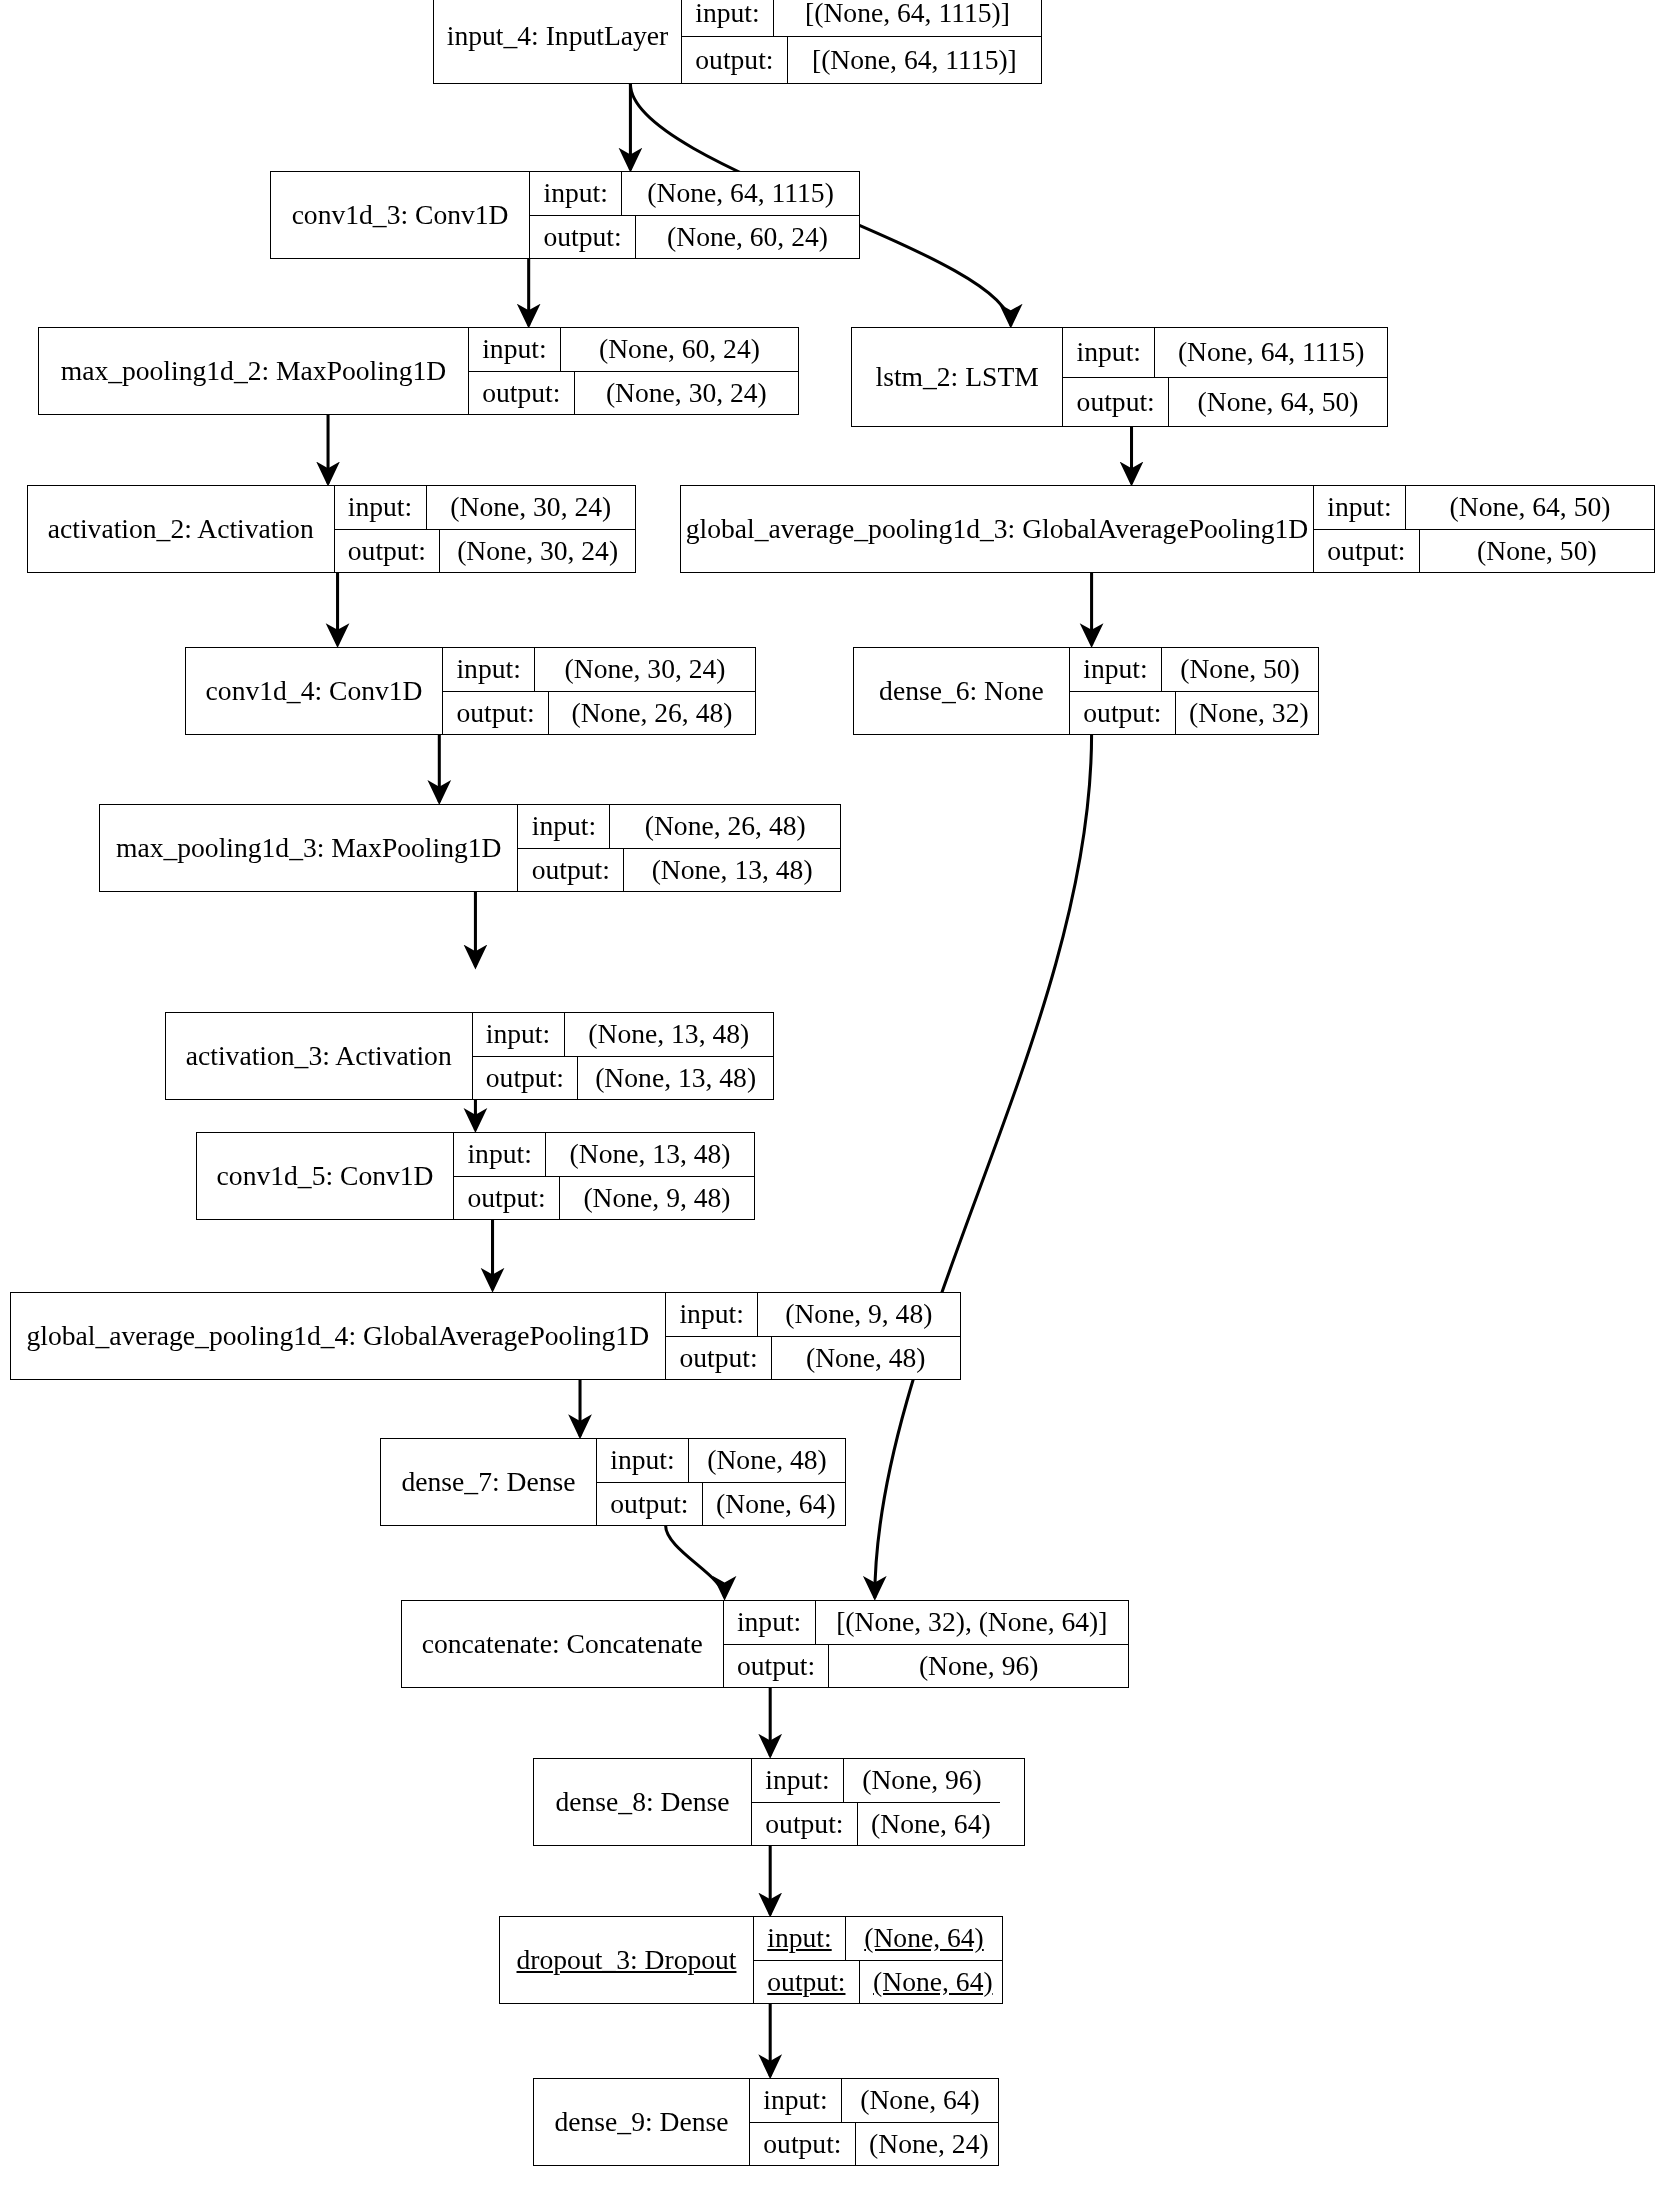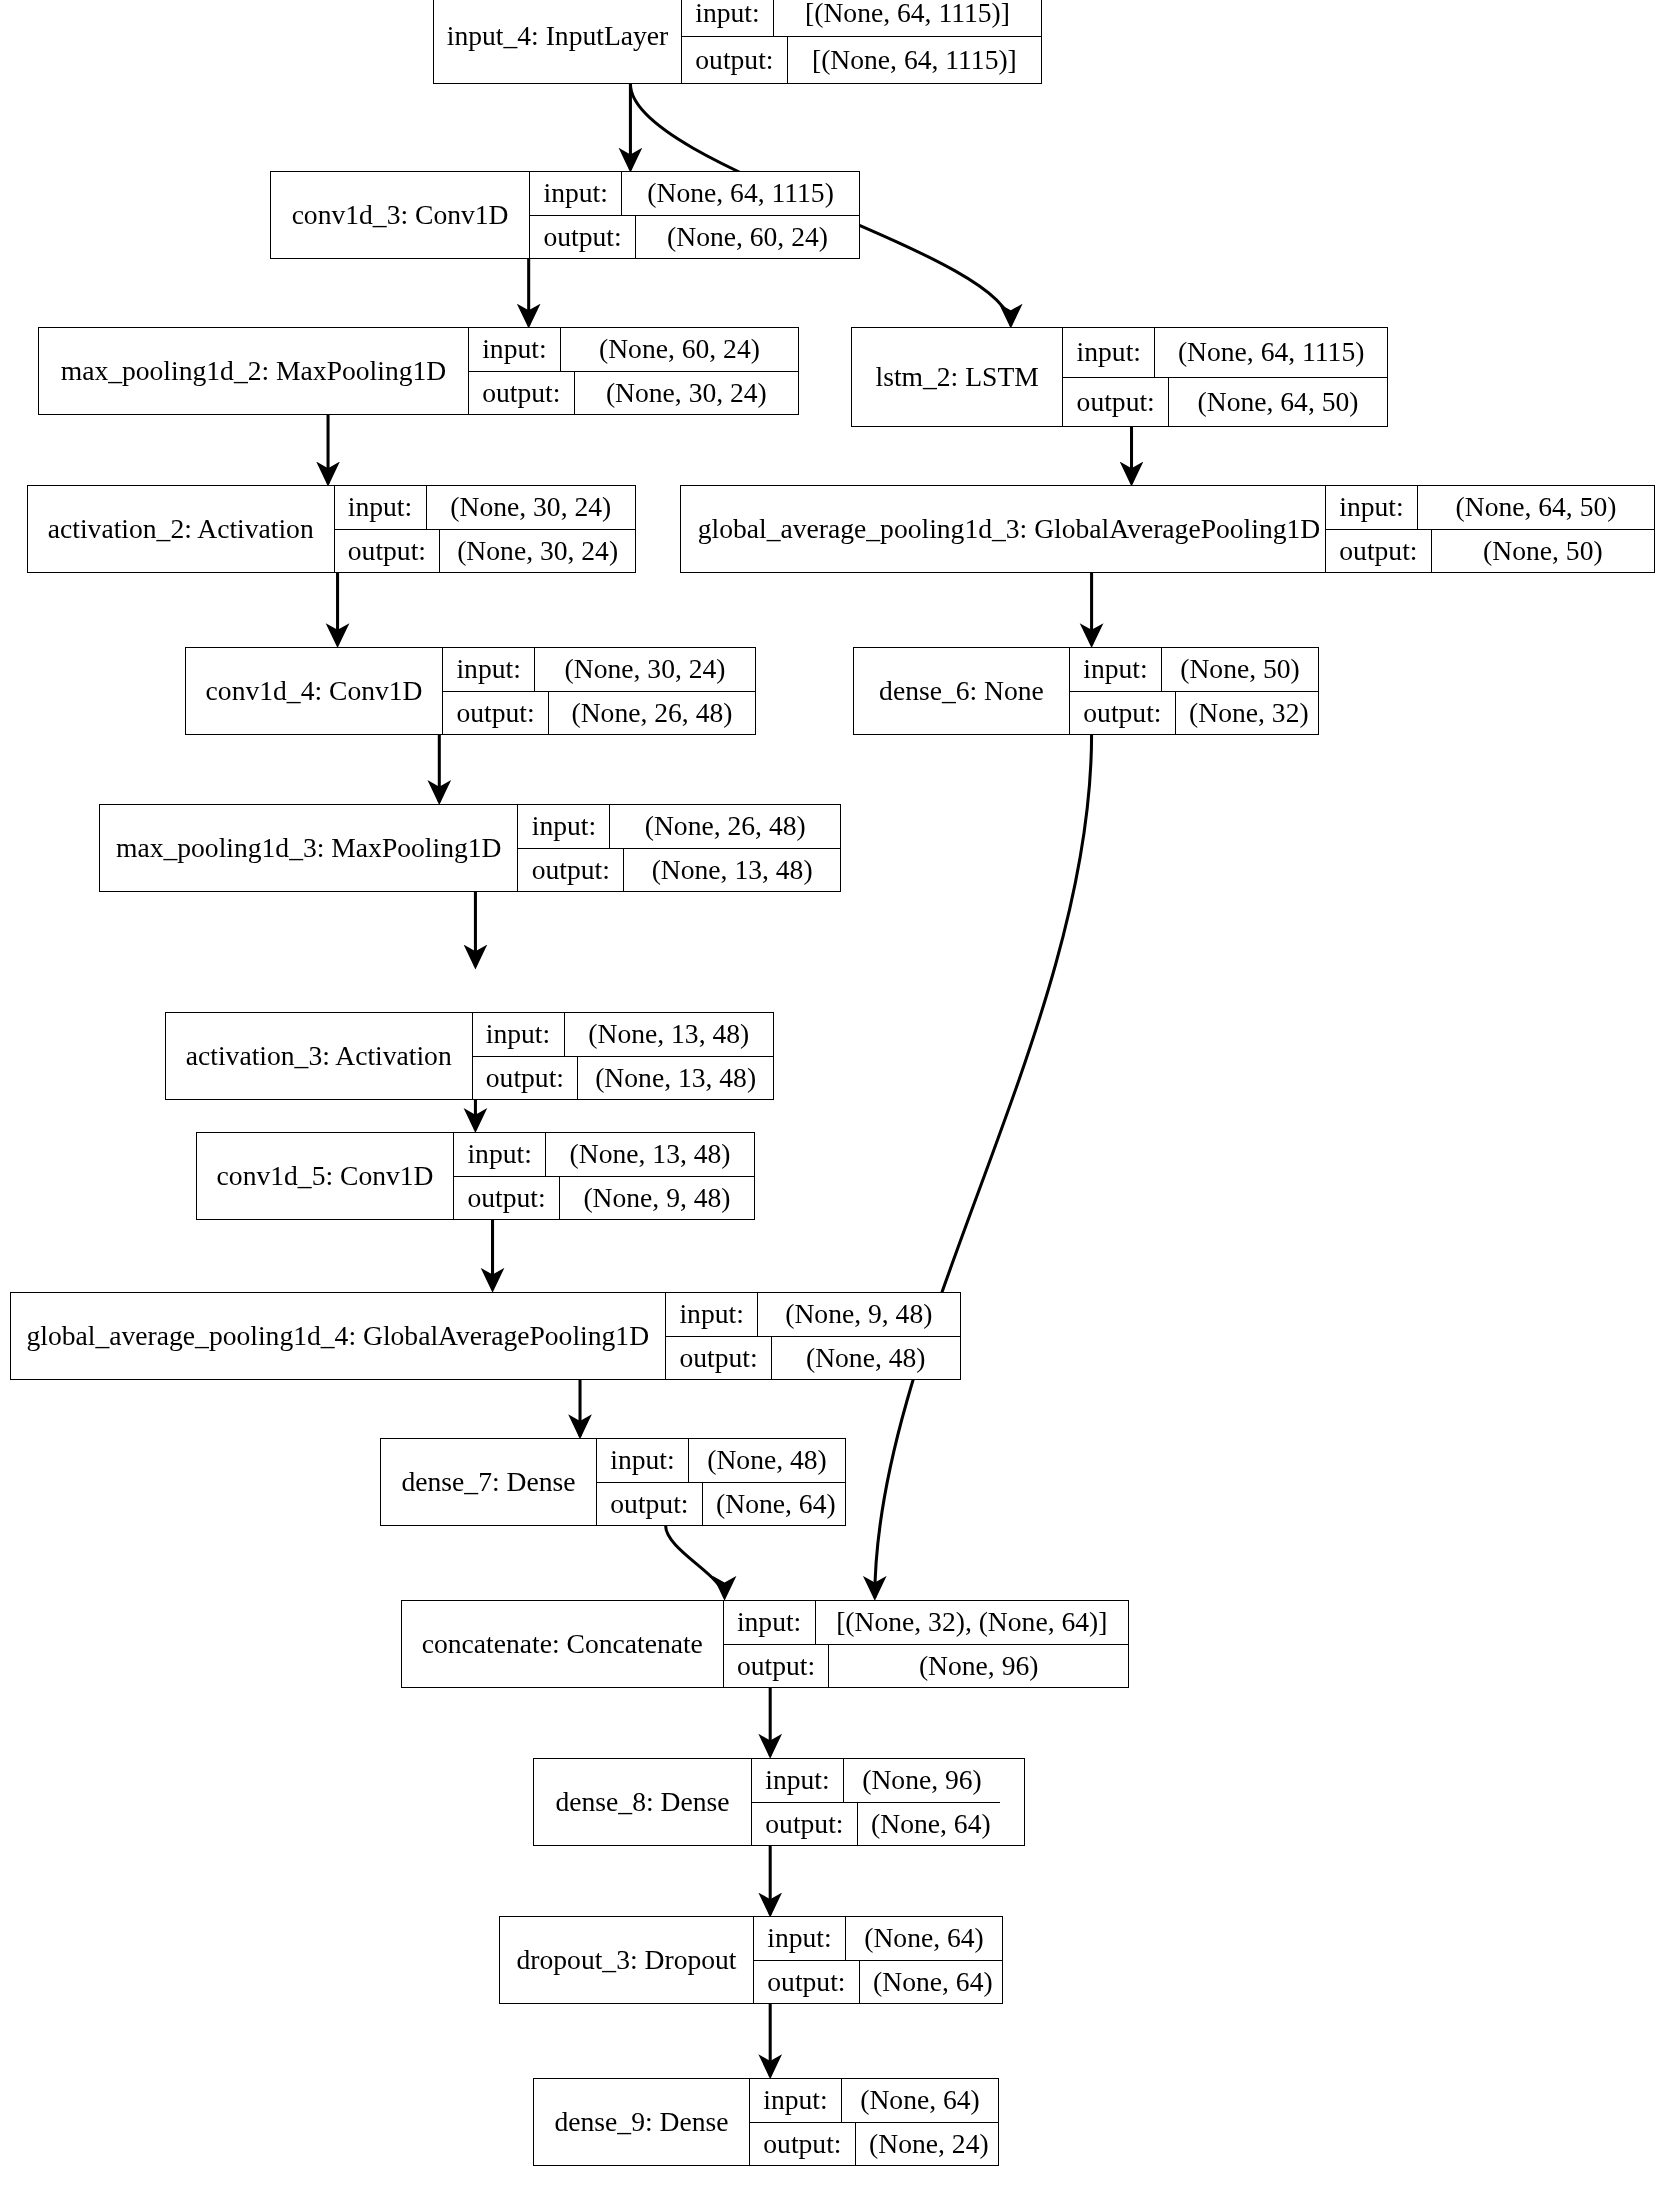--- a/index.html
+++ b/index.html
@@ -170,21 +170,21 @@
           <div class="iorow top">
             <div class="iolabel">input:</div>
             <div class="ioval">(None, 30, 24)</div>
           </div>
           <div class="iorow bot">
             <div class="iolabel">output:</div>
             <div class="ioval">(None, 30, 24)</div>
           </div>
         </div>
       </div>
-      <div class="node" style="left: 680px; top: 485px; width: 975px; height: 88px; padding-left: 12px;">
+      <div class="node" style="left: 680px; top: 485px; width: 975px; height: 88px;">
         <div class="name" style="width: 632px;">global_average_pooling1d_3: GlobalAveragePooling1D</div>
         <div class="iotable" style="width: 342px;">
           <div class="iorow top">
             <div class="iolabel">input:</div>
             <div class="ioval">(None, 64, 50)</div>
           </div>
           <div class="iorow bot">
             <div class="iolabel">output:</div>
             <div class="ioval">(None, 50)</div>
           </div>
@@ -300,21 +300,21 @@
           <div class="iorow top">
             <div class="iolabel">input:</div>
             <div class="ioval">(None, 96)</div>
           </div>
           <div class="iorow bot">
             <div class="iolabel">output:</div>
             <div class="ioval">(None, 64)</div>
           </div>
         </div>
       </div>
-      <div class="node" style="left: 499px; top: 1916px; width: 504px; height: 88px;">
+      <div class="node" style="left: 499px; top: 1916px; width: 504px; height: 88px; text-decoration: underline;">
         <div class="name" style="width: 255px;">dropout_3: Dropout</div>
         <div class="iotable" style="width: 249px;">
           <div class="iorow top">
             <div class="iolabel">input:</div>
             <div class="ioval">(None, 64)</div>
           </div>
           <div class="iorow bot">
             <div class="iolabel">output:</div>
             <div class="ioval">(None, 64)</div>
           </div>

